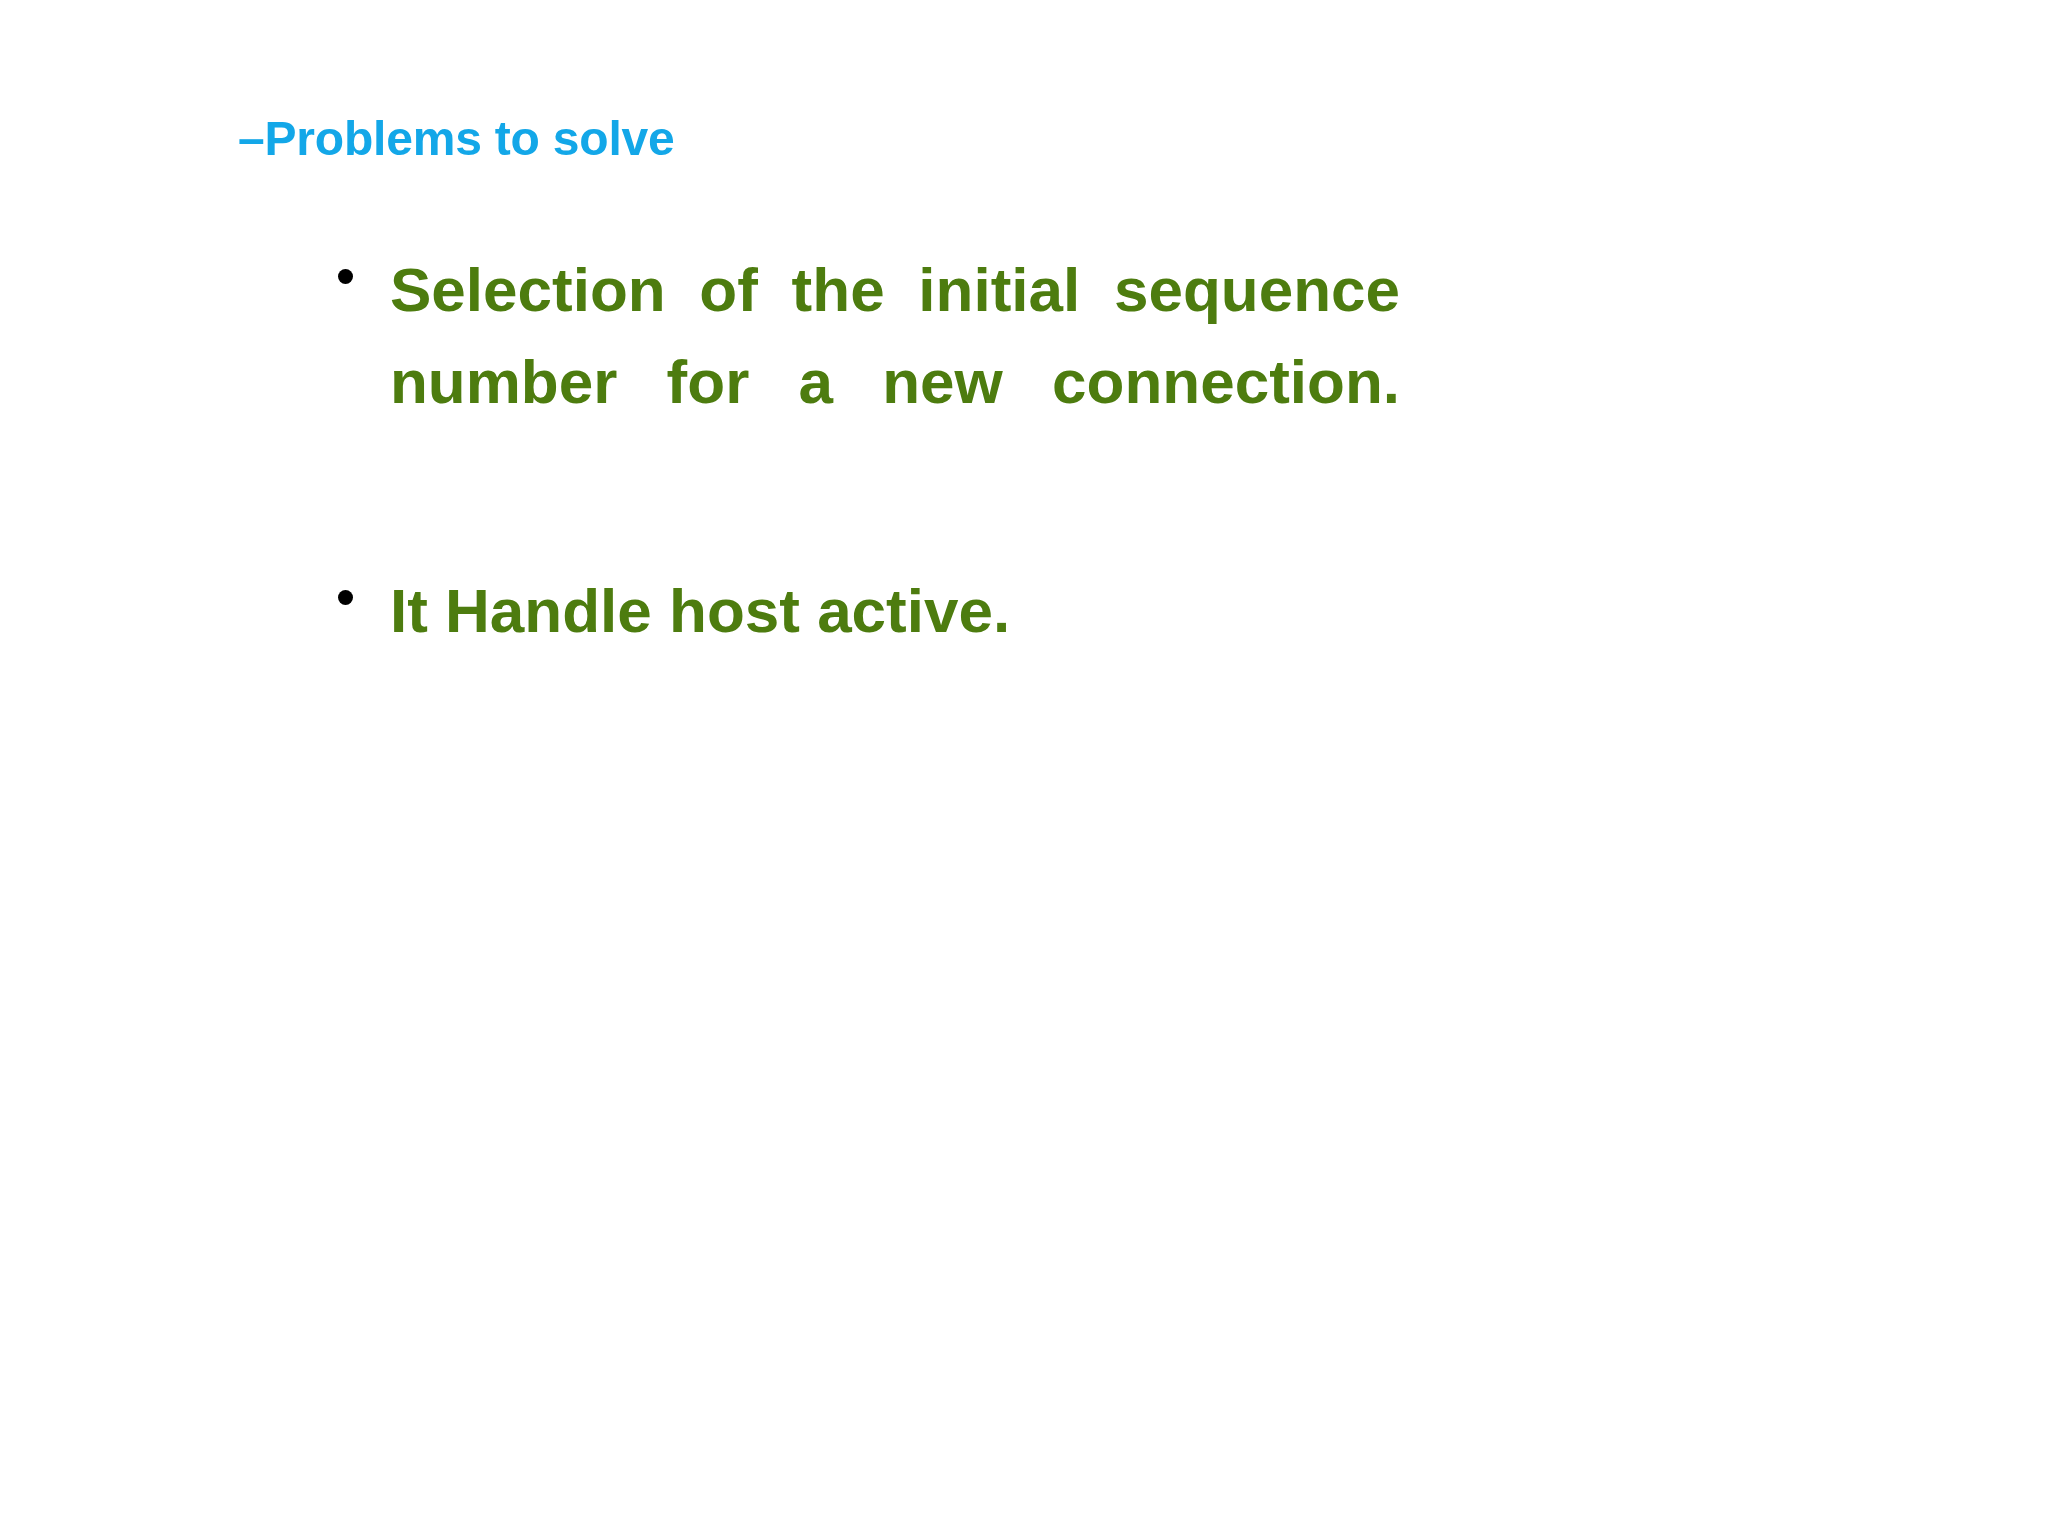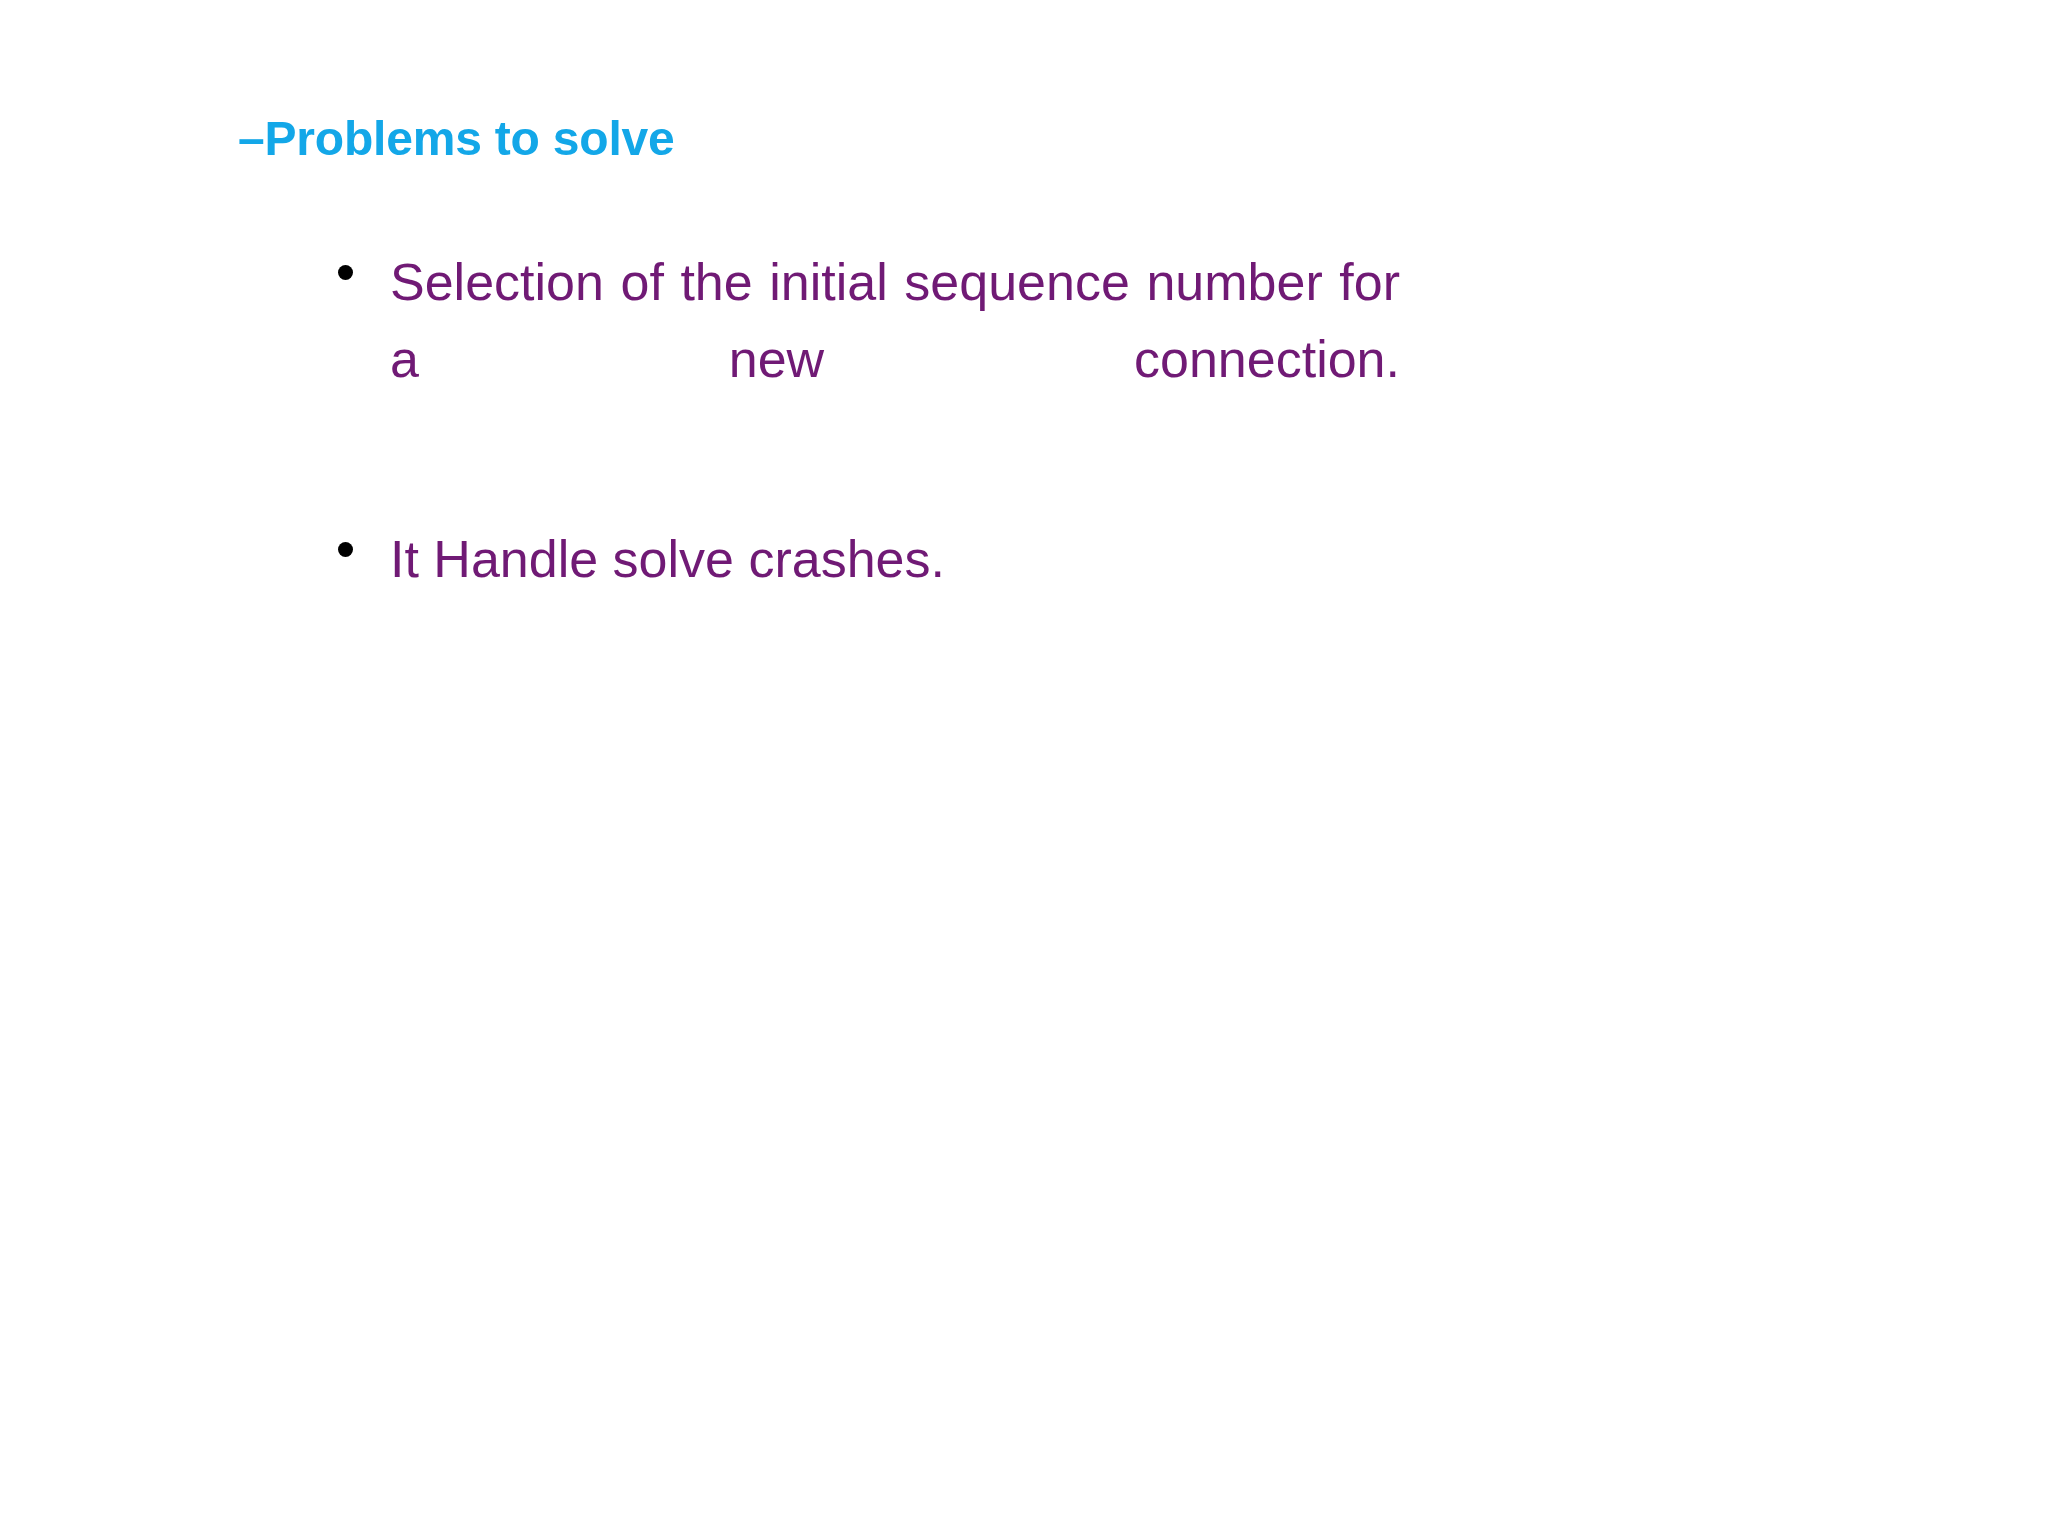--- a/index.html
+++ b/index.html
@@ -46,24 +46,24 @@
     width: 1510px;
   }
 
   .bullet-item {
     position: relative;
     display: block;
     padding-left: 60px;
     margin-bottom: 46px;
     text-align: justify;
     text-justify: inter-word;
-    font-size: 52px;
+    font-size: 62px;
     line-height: 1.48;
-    color: #701a75;
-    font-weight: normal;
+    color: #4d7c0f;
+    font-weight: bold;
   }
   .bullet-item:last-child {
     margin-bottom: 0;
   }
 
   .bullet-item .dot {
     position: absolute;
     left: 8px;
     top: 0.40em;
     width: 15px;
@@ -101,18 +101,18 @@
   <div class="body-block">
 
     <div class="bullet-item b1">
       <span class="dot"></span>
       <span class="text">Selection of the initial sequence number for a new connection.</span>
     </div>
 
 
     <div class="bullet-item b3 no-justify">
       <span class="dot"></span>
-      <span class="text">It Handle solve crashes.</span>
+      <span class="text">It Handle host active.</span>
     </div>
 
   </div>
 
 </div>
 
 </body></html>

